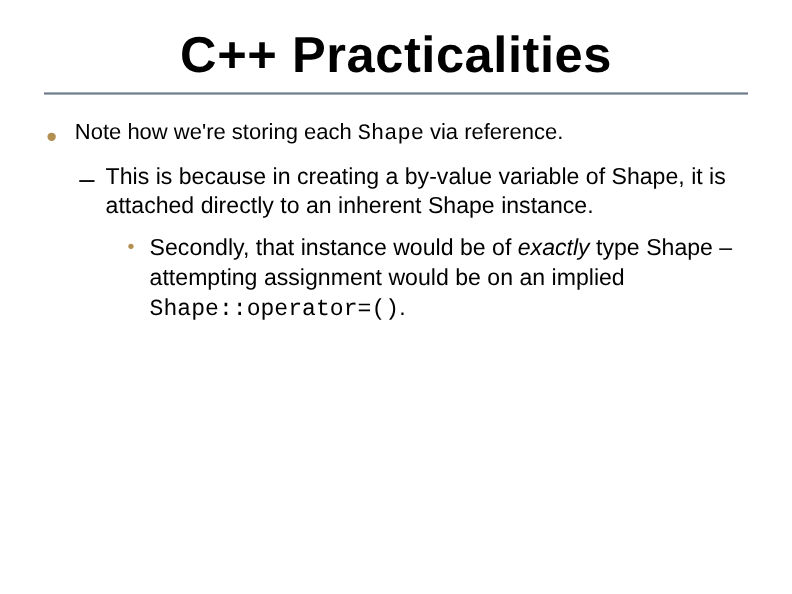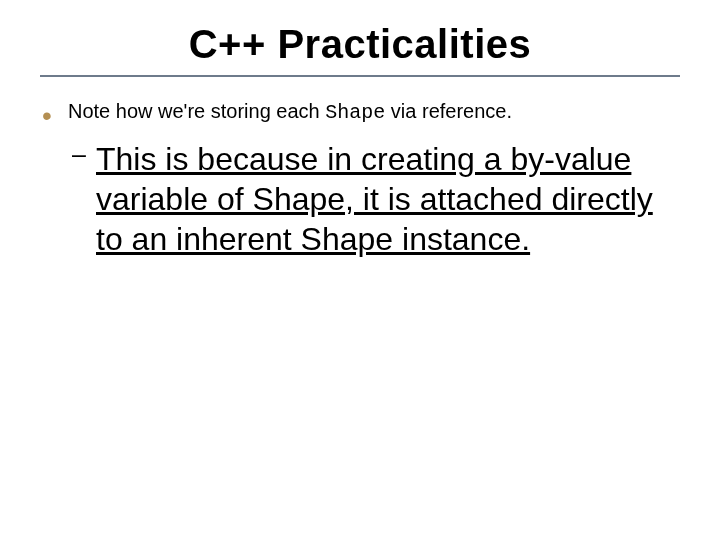--- a/index.html
+++ b/index.html
@@ -15,21 +15,21 @@
   .slide {
     width: 720px;
     height: 540px;
     box-sizing: border-box;
     padding: 18px 40px 20px 40px;
     position: relative;
   }
   .title {
     text-align: center;
     font-weight: bold;
-    font-size: 40px;
+    font-size: 46px;
     margin: 4px 0 8px 0;
     letter-spacing: 0.5px;
   }
   .title-rule {
     border: none;
     border-top: 2px solid #6e7b8b;
     margin: 0 0 22px 0;
   }
   .lvl1 {
     font-size: 20px;
@@ -40,27 +40,26 @@
   }
   .lvl1::before {
     content: "•";
     position: absolute;
     left: 2px;
     top: 0;
     color: #b48f52;
     font-size: 28px;
   }
   .lvl2 {
-    font-size: 32px;
+    font-size: 21px;
     line-height: 1.25;
     margin: 0 0 12px 0;
     padding-left: 28px;
     margin-left: 28px;
     position: relative;
-    text-decoration: underline;
   }
   .lvl2::before {
     content: "–";
     position: absolute;
     left: 4px;
     top: 0;
     color: #000;
     font-size: 25px;
   }
   .lvl3 {
@@ -96,14 +95,17 @@
 
   <div class="lvl1">
     <span>Note how we're storing each </span><span class="mono">Shape</span><span> via reference.</span>
   </div>
 
   <div class="lvl2">
     <span>This is because in creating a by-value variable of Shape, it is attached directly to an inherent Shape instance.</span>
   </div>
 
 
+  <div class="lvl3">
+    <span>Secondly, that instance would be of </span><span class="ital">exactly</span><span> type Shape – attempting assignment would be on an implied </span><span class="mono">Shape::operator=()</span><span>.</span>
+  </div>
 
 </div>
 
 </body></html>

